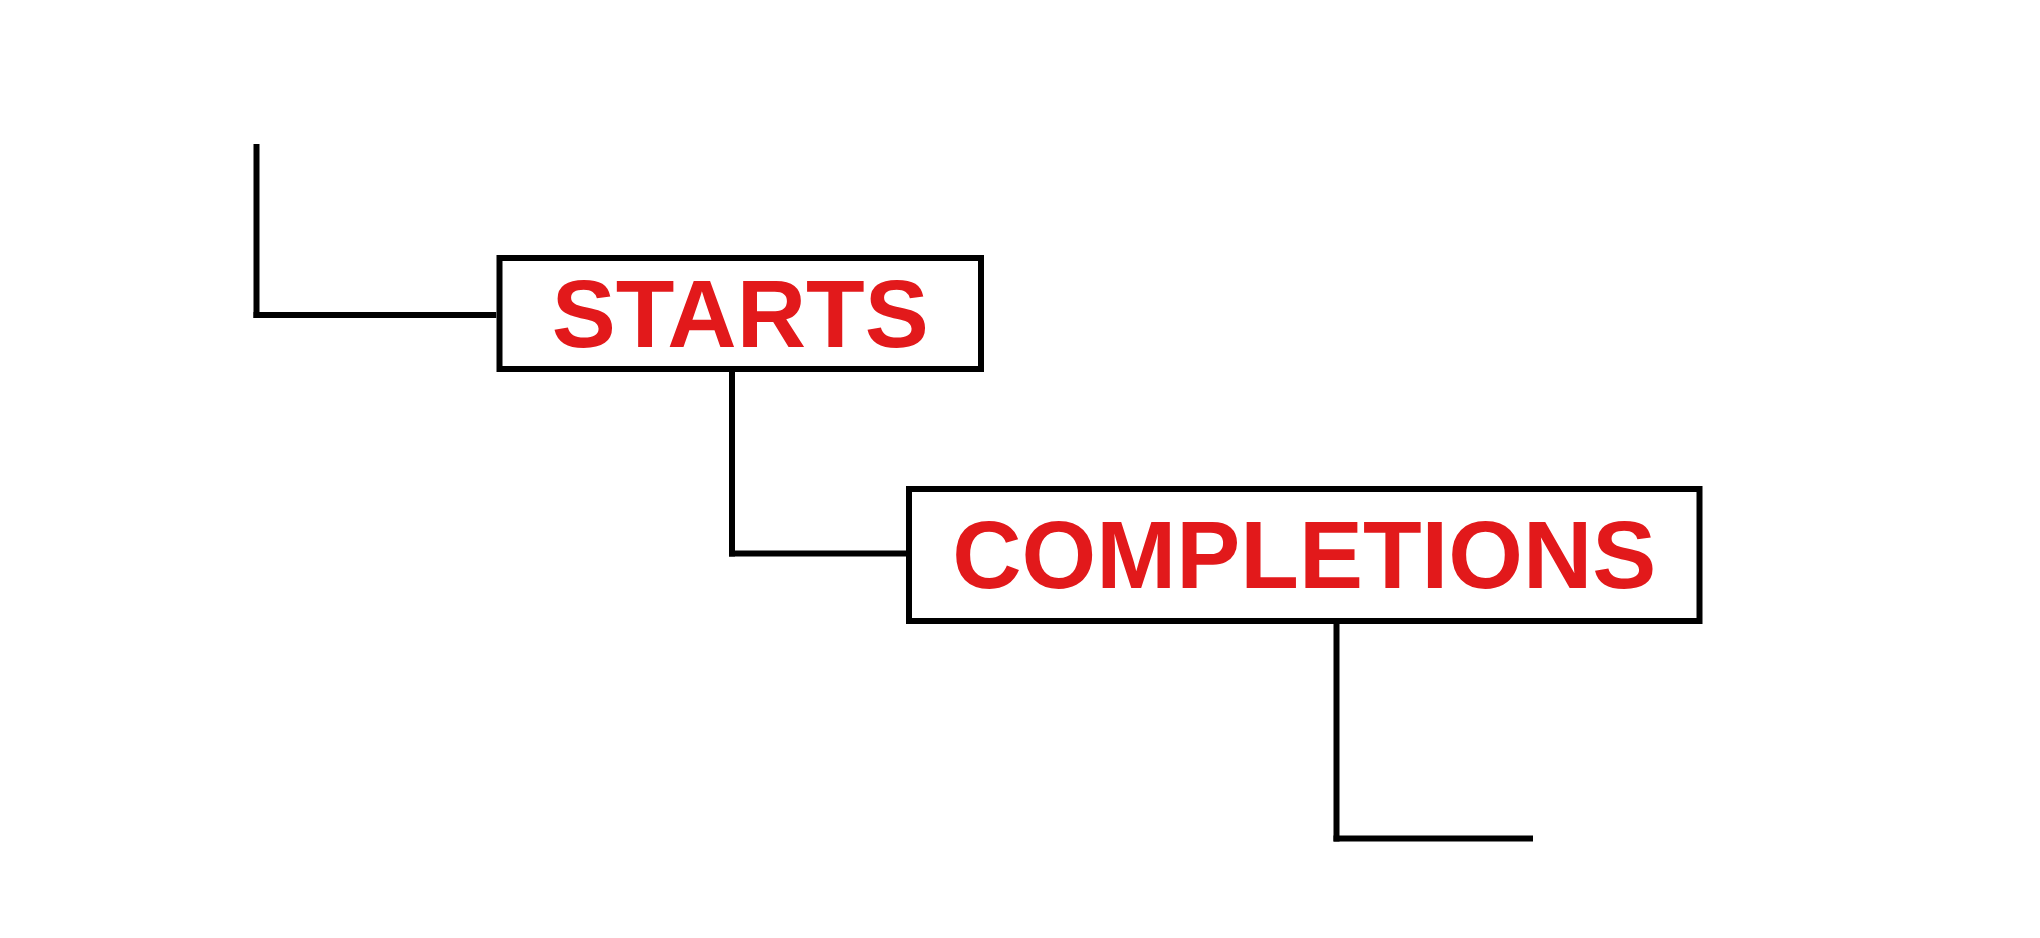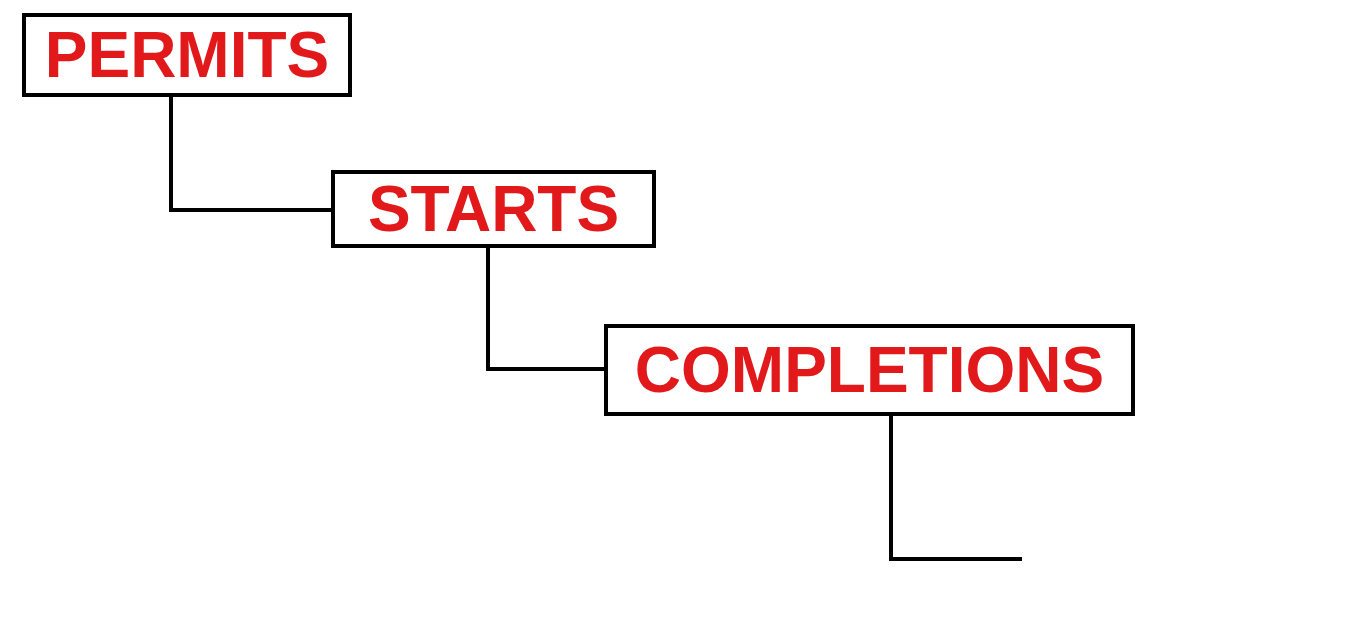--- a/index.html
+++ b/index.html
@@ -57,23 +57,20 @@
 
   <div class="seg" id="edge1-v"></div>
   <div class="seg" id="edge1-h"></div>
 
   <div class="seg" id="edge2-v"></div>
   <div class="seg" id="edge2-h"></div>
 
   <div class="seg" id="edge3-v"></div>
   <div class="seg" id="edge3-h"></div>
 
-  <div class="node" id="node-permits">
-    <span>PERMITS</span>
-  </div>
 
   <div class="node" id="node-starts">
     <span>STARTS</span>
   </div>
 
   <div class="node" id="node-completions">
     <span>COMPLETIONS</span>
   </div>
 
 

